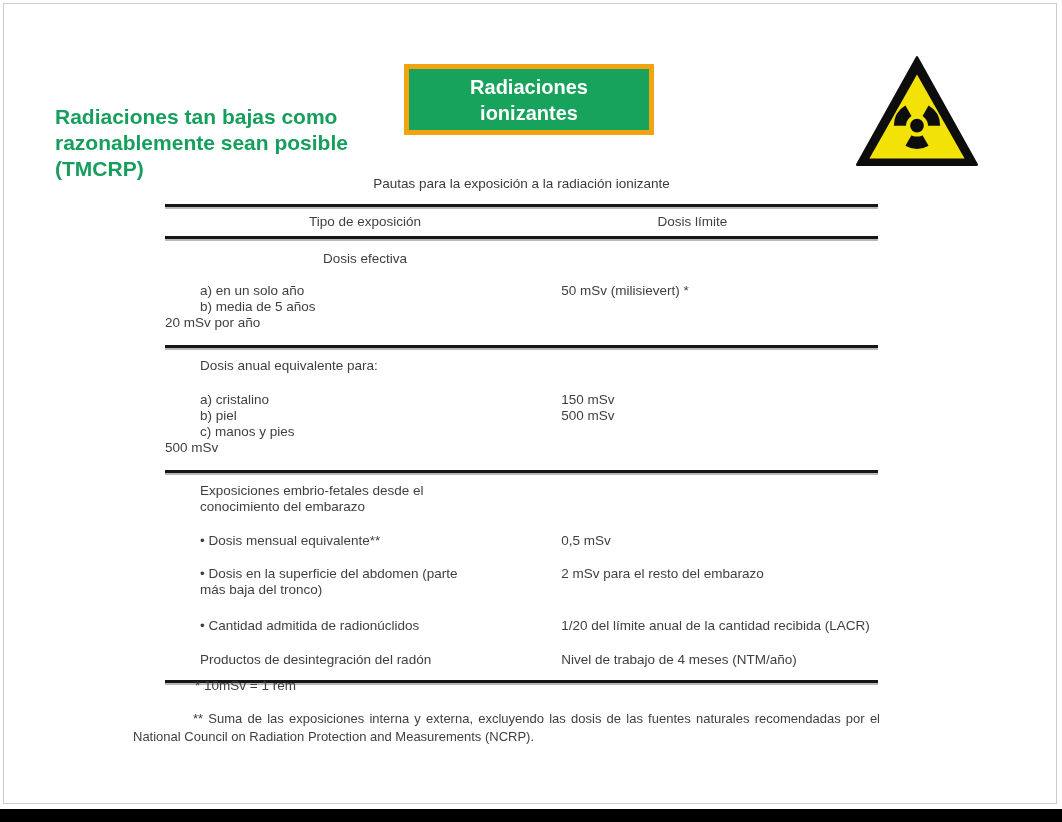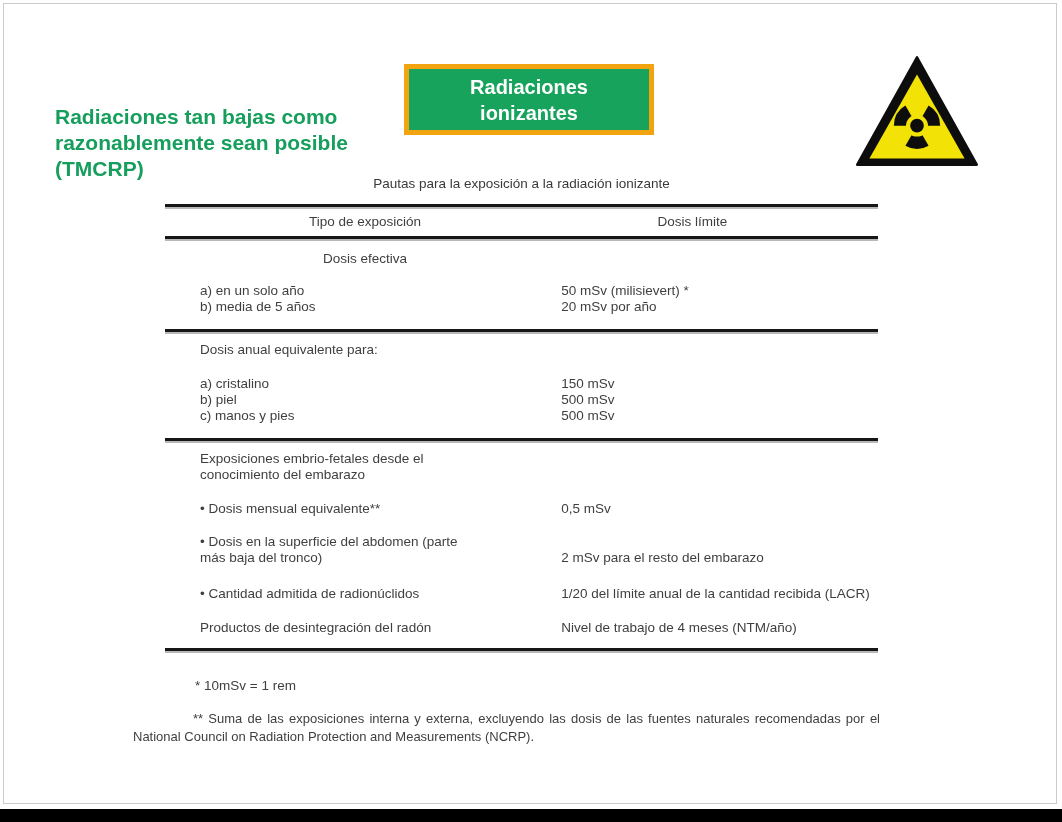--- a/index.html
+++ b/index.html
@@ -35,26 +35,26 @@
     color:#3f3f3f;font-size:13.5px;line-height:16px;
   }
   .rtable .title{text-align:center;margin-bottom:12px;color:#3a3a3a;}
   .rule{height:3px;background:#161616;box-shadow:0 2px 0 rgba(125,125,125,.55);}
   .head-row{display:flex;height:29px;align-items:center;}
   .head-left{width:400px;text-align:center;}
   .head-right{width:313px;text-align:center;padding-right:58px;box-sizing:border-box;}
   .sec-center{margin:12px 0 16px 0;width:400px;text-align:center;}
   .sec-left{margin:10px 0 18px 0;padding-left:35px;max-width:280px;}
   .t-row{display:flex;align-items:flex-start;}
-  .t-row.align-end{align-items:flex-end;}
+  .t-row.align-end{}
   .t-left{width:400px;box-sizing:border-box;padding-left:35px;max-width:400px;}
   .t-left .inner{display:block;max-width:280px;}
   .t-right{width:320px;}
   .gap17{height:17px;}.gap18{height:18px;}.gap20{height:20px;}
-  .mb12{margin-bottom:12px;}.mb14{margin-bottom:14px;}
+  .mb12{margin-bottom:12px;}.mb14{margin-bottom:14px;flex-direction:column;}
   
   .fn1{position:absolute;left:195px;top:678px;color:#3f3f3f;font-size:13.5px;}
   .fn2{
     position:absolute;left:133px;top:710px;width:747px;
     color:#3f3f3f;font-size:13px;line-height:18px;
     text-align:justify;text-indent:60px;
   }
 </style>
 </head>
 <body>

